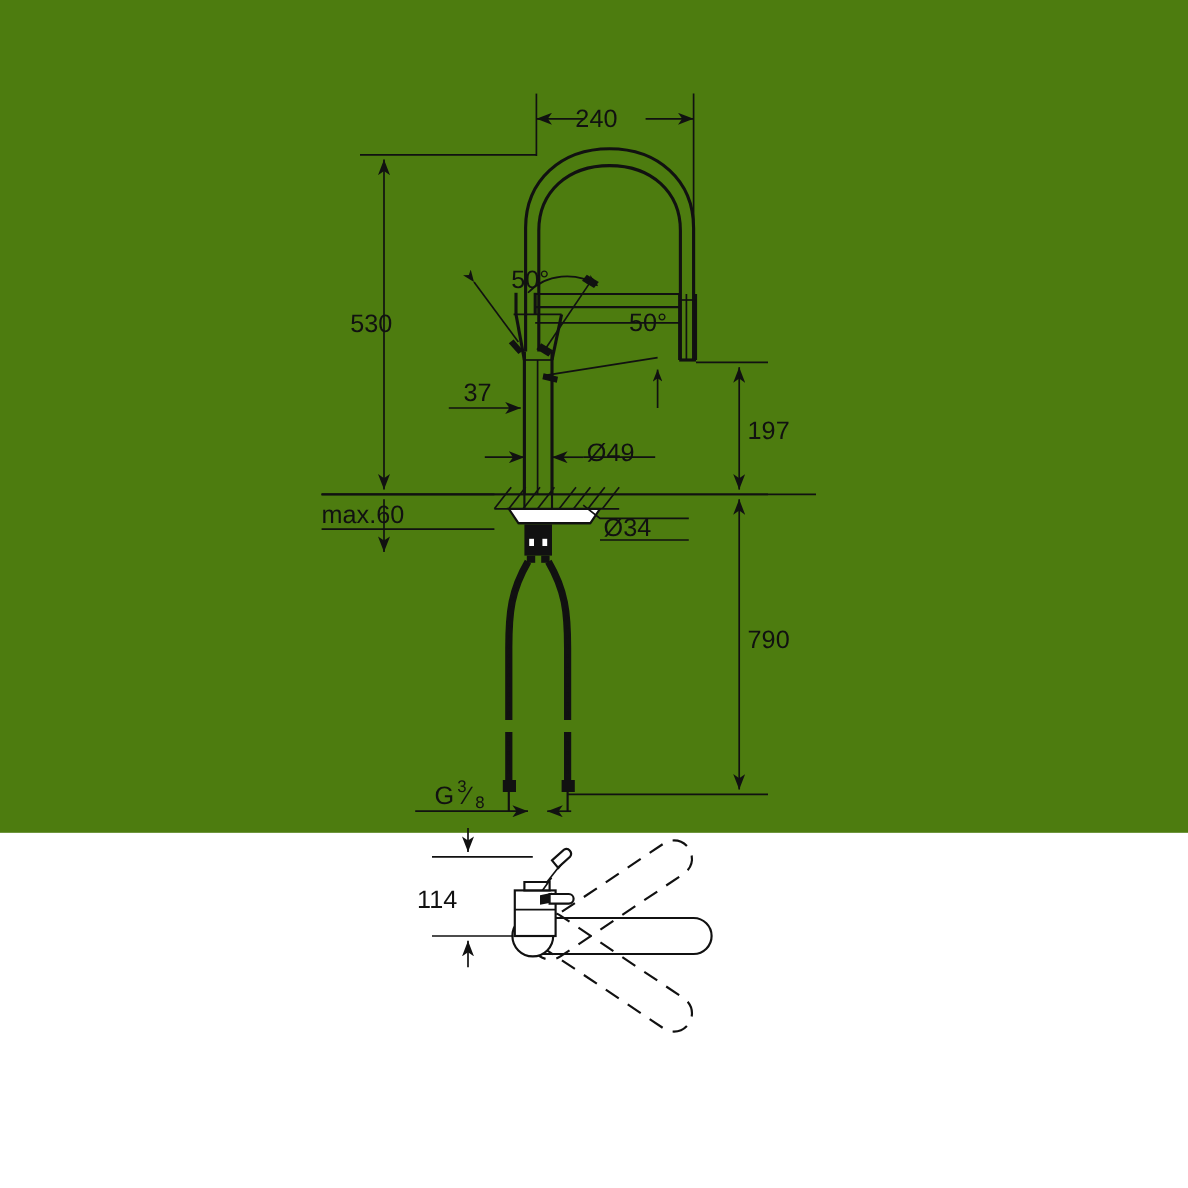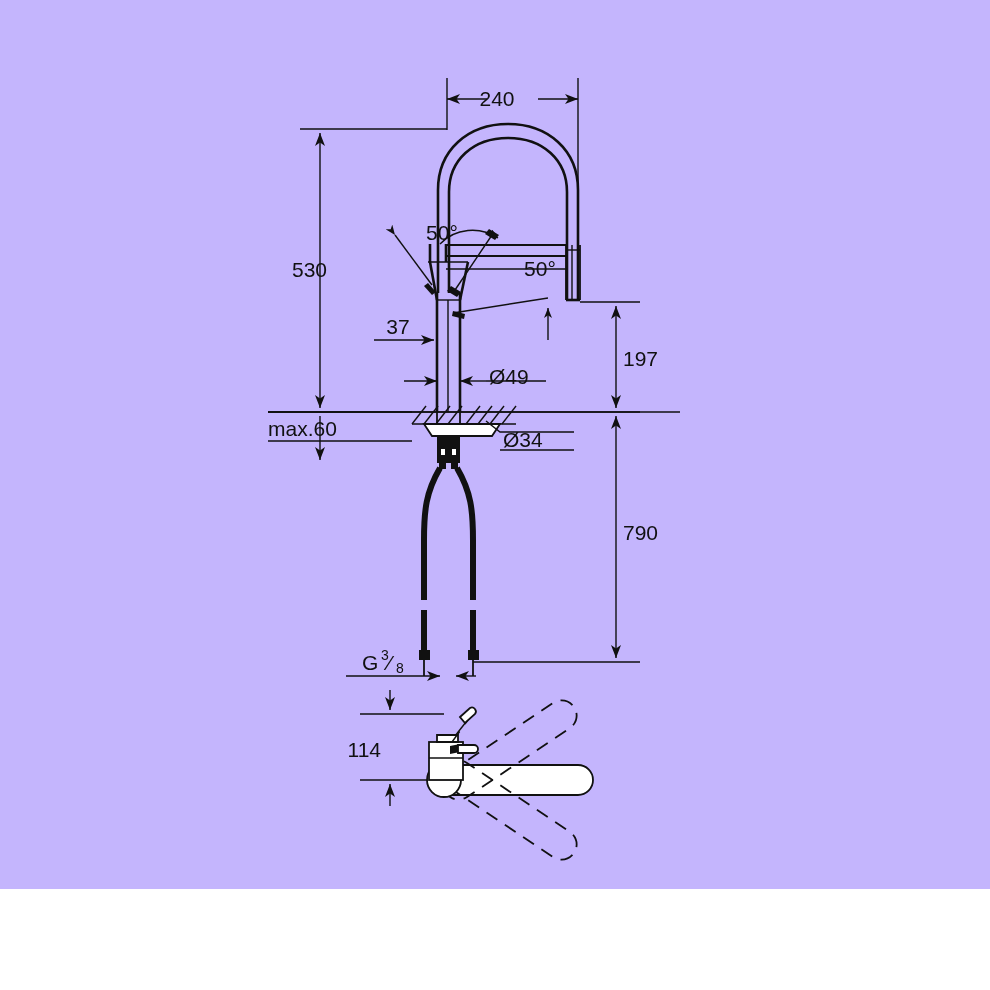--- a/index.html
+++ b/index.html
@@ -5,22 +5,22 @@
 <style>
   html,body{margin:0;padding:0;background:#ffffff;}
   body{
     width:990px;height:990px;
     font-family:"Liberation Sans", sans-serif;
     color:#1a1a1a;
     overflow:hidden;
   }
   #sheet{
     position:relative;
-    width:990px;height:889px;
-    background:#c4b5fd;
+    width:990px;height:694px;
+    background:#4d7c0f;
   }
   #drawing{
     position:absolute;
     left:0;top:0;
     width:990px;height:990px;
   }
   .dim-text{
     font-family:"Liberation Sans", sans-serif;
     font-size:21px;
     fill:#111111;

